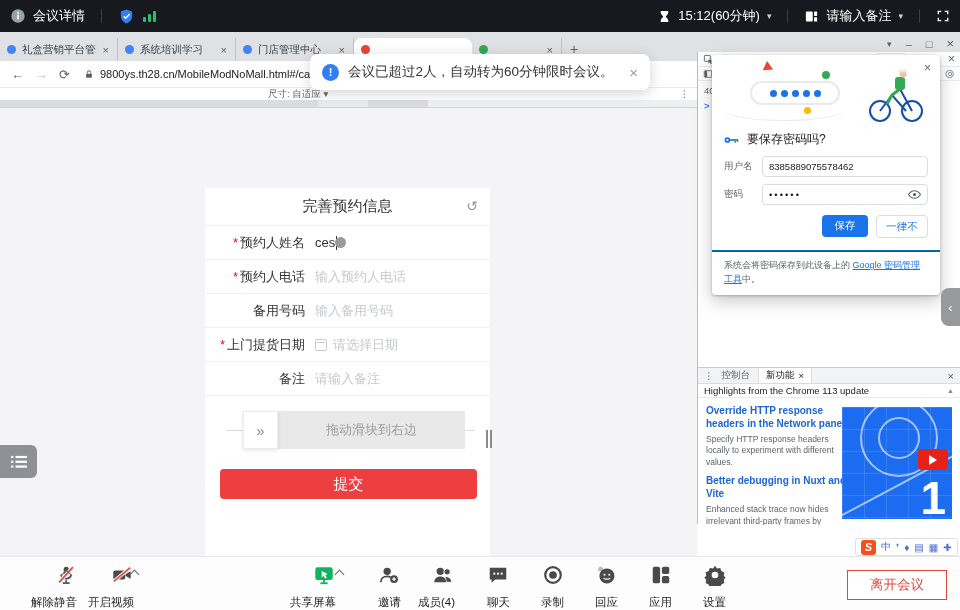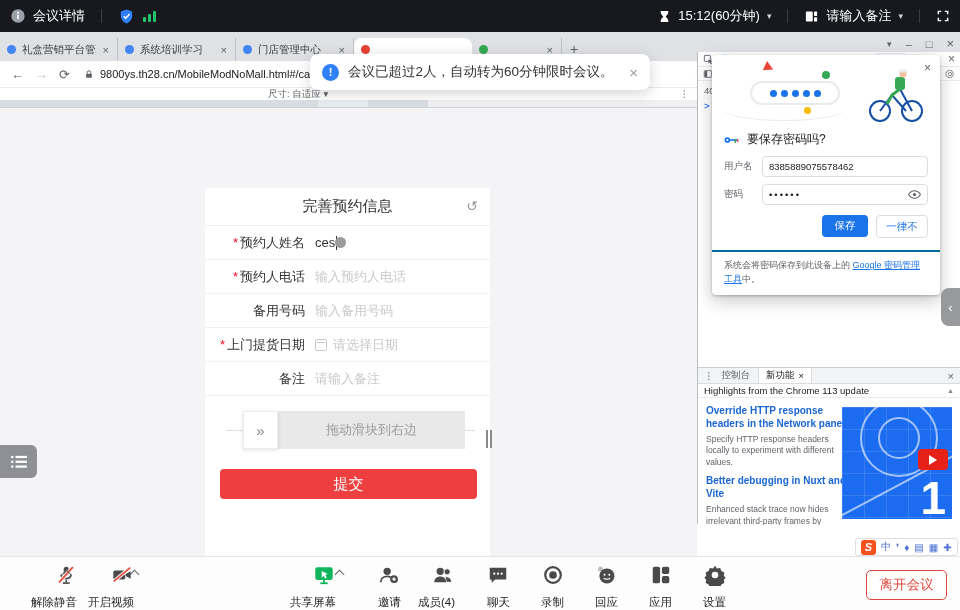--- a/index.html
+++ b/index.html
@@ -134,21 +134,21 @@
 
   
   .sidelist { position:absolute; left:0; top:445px; width:37px; height:33px; background:#8f9096; border-radius:0 6px 6px 0; display:flex; align-items:center; justify-content:center; z-index:60;}
   .collapse { position:absolute; right:0; top:288px; width:19px; height:38px; background:#98999d; border-radius:8px 0 0 8px; color:#fff; display:flex; align-items:center; justify-content:center; font-size:13px; z-index:60;}
 
   
   .btoolbar { position:absolute; left:0; top:556px; width:960px; height:54px; background:#fdfdfd; border-top:1px solid #e7e7e7; z-index:30;}
   .bt-item { position:absolute; top:7px; width:58px; display:flex; flex-direction:column; align-items:flex-end; gap:9px; }
   .bt-label { font-size:11.5px; color:#1f1f1f; white-space:nowrap; }
   .bt-chev { position:absolute; top:14px; width:7px; height:7px; border-left:1.6px solid #666; border-bottom:1.6px solid #666; transform:rotate(135deg); }
-  .leave { position:absolute; right:13px; top:13px; width:81px; height:30px; border:1px solid #e0473c; border-radius:5px; color:#e0473c; font-size:13.5px; display:flex; align-items:center; justify-content:center; background:#fff;}
+  .leave { position:absolute; right:13px; top:13px; width:100px; height:30px; border:1px solid #e0473c; border-radius:0; color:#e0473c; font-size:13.5px; display:flex; align-items:center; justify-content:center; background:#fff;}
 </style>
 </head>
 <body>
 
 <div class="topbar">
   <div class="grp tb-left">
     <svg width="16" height="16" viewBox="0 0 24 24">
         <circle cx="12" cy="12" r="10" fill="#9aa0a8"></circle>
         <rect x="10.8" y="10" width="2.4" height="7" fill="#fff"></rect>
         <circle cx="12" cy="7.2" r="1.5" fill="#fff"></circle>

